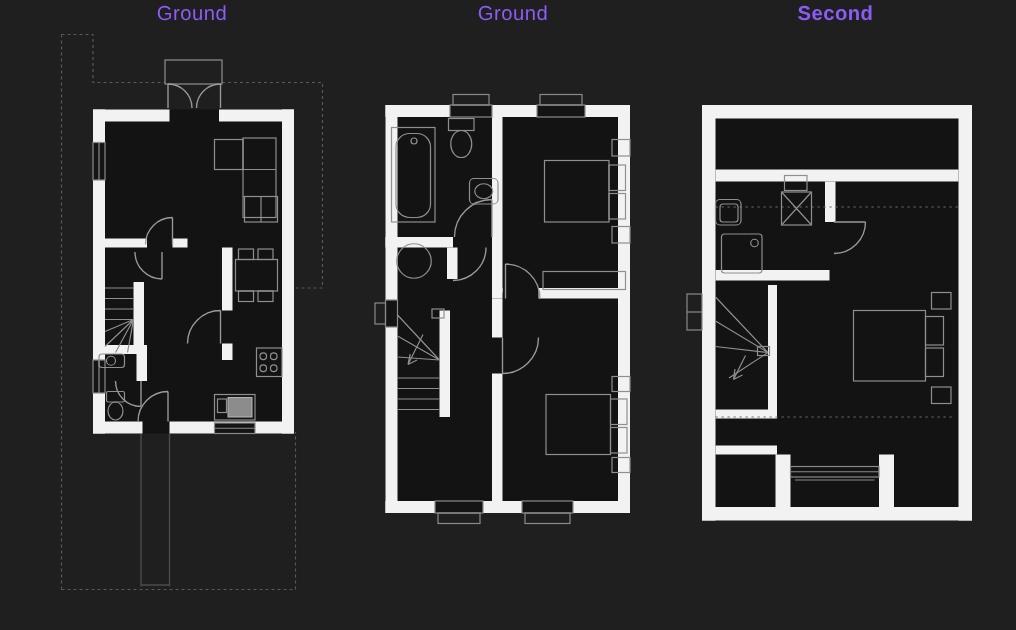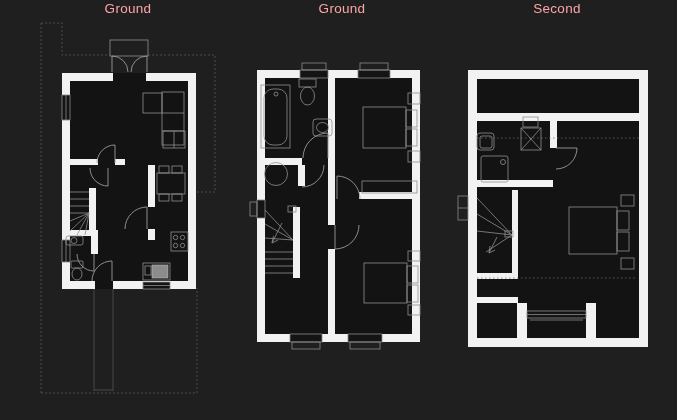--- a/index.html
+++ b/index.html
@@ -2,25 +2,25 @@
 <html><head>
 <meta charset="utf-8">
 <style>
   html,body{margin:0;padding:0;}
   body{
     width:677px;height:420px;position:relative;overflow:hidden;
     background:#1f1f1f;font-family:"Liberation Sans",sans-serif;
   }
   .floor-label{
     position:absolute;top:1px;width:120px;text-align:center;
-    font-size:13.5px;letter-spacing:.3px;color:#fca5a5;user-select:none;
+    font-size:13.5px;letter-spacing:.3px;color:#8b5cf6;user-select:none;
   }
   #lbl-ground{left:68px;}
   #lbl-first{left:282px;}
-  #lbl-second{left:497px;}
+  #lbl-second{left:497px;font-weight:bold;}
   svg{position:absolute;left:0;top:0;}
   .wall{fill:#f2f2f2;stroke:none;}
   .interior{fill:#131313;}
   .lw{stroke:#8f8f8f;stroke-width:.8;fill:none;}
   .door{stroke:#9a9a9a;stroke-width:.9;fill:none;}
   .win{fill:#141414;stroke:#8a8a8a;stroke-width:.8;}
   .sill{fill:none;stroke:#8a8a8a;stroke-width:.8;}
   .site{stroke:#585858;stroke-width:.8;fill:none;stroke-dasharray:2 2;}
   .path{stroke:#4c4c4c;stroke-width:.9;fill:none;}
   .eaves{stroke:#6e6e6e;stroke-width:.8;fill:none;stroke-dasharray:1.5 2.5;}

